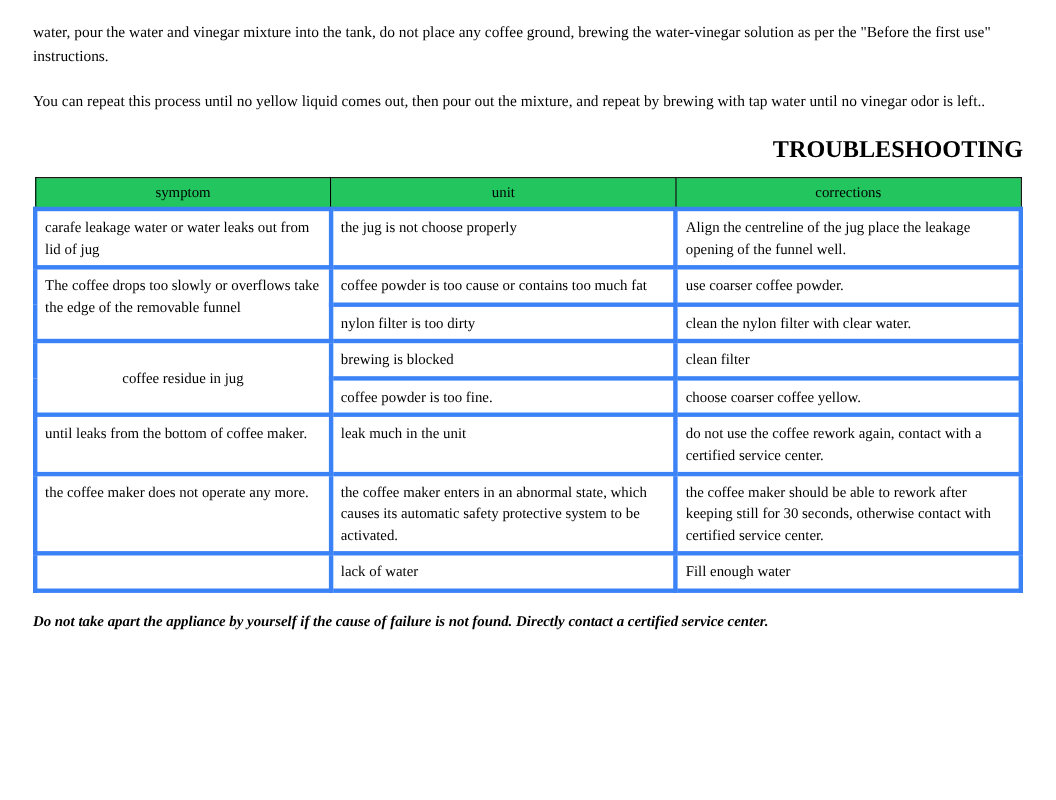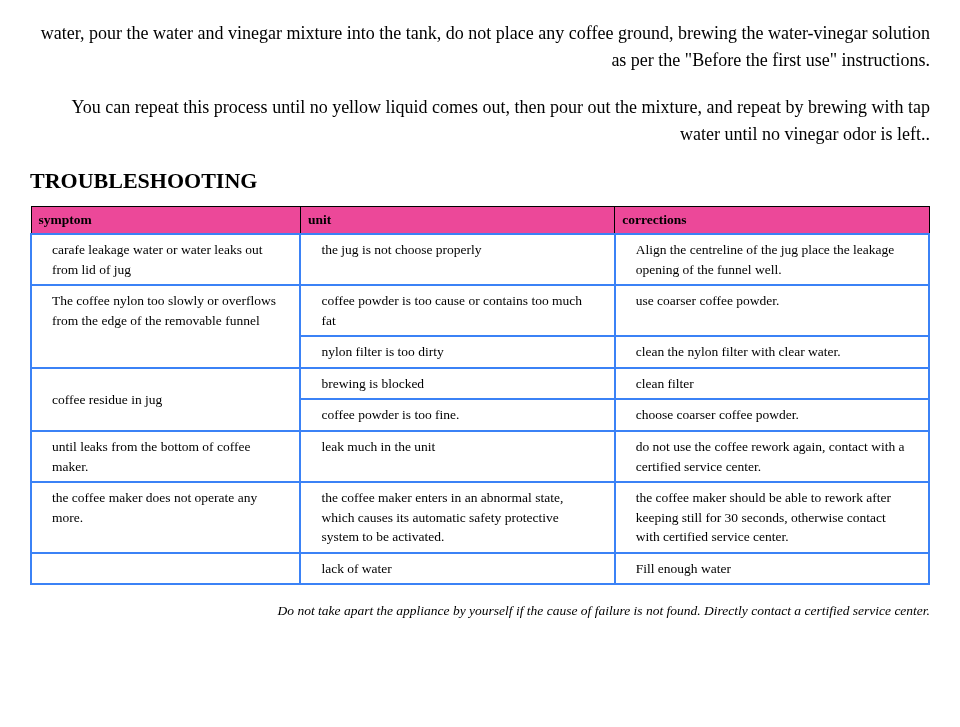--- a/index.html
+++ b/index.html
@@ -11,56 +11,55 @@
       background: #ffffff;
       font-family: "Times New Roman", Times, serif;
       font-size: 14px;
       color: #000000;
       padding: 20px 30px;
       width: 960px;
     }
     .intro-text {
       margin-bottom: 20px;
       line-height: 1.5;
-      font-size: 18px;
-      text-align: right;
+      font-size: 14px;
     }
     .troubleshooting-title {
       font-size: 22px;
       font-weight: bold;
       margin-bottom: 12px;
       margin-top: 10px;
+      text-align: right;
     }
     table {
       width: 100%;
       border-collapse: collapse;
       margin-bottom: 16px;
       font-size: 13.5px;
     }
     table th {
       border: 1px solid #000;
       padding: 5px 7px;
-      text-align: left;
-      font-weight: bold;
+      text-align: center;
+      font-weight: normal;
       vertical-align: top;
-      background: #ec4899;
+      background: #22c55e;
     }
     table td {
-      border: 2px solid #3b82f6;
-      padding: 5px 20px;
+      border: 4px solid #3b82f6;
+      padding: 5px 7px;
       vertical-align: top;
       line-height: 1.45;
     }
     .footer-note {
       font-style: italic;
-      font-weight: normal;
+      font-weight: bold;
       font-size: 13.5px;
       line-height: 1.5;
       margin-top: 4px;
-      text-align: right;
     }
     .symptom-col {
       width: 30%;
     }
     .cause-col {
       width: 35%;
     }
     .correction-col {
       width: 35%;
     }
@@ -83,37 +82,37 @@
   </thead>
   <tbody>
 
     <tr>
       <td>carafe leakage water or water leaks out from lid of jug</td>
       <td>the jug is not choose properly</td>
       <td>Align the centreline of the jug place the leakage opening of the funnel well.</td>
     </tr>
 
     <tr>
-      <td rowspan="2">The coffee nylon too slowly or overflows from the edge of the removable funnel</td>
+      <td rowspan="2">The coffee drops too slowly or overflows take the edge of the removable funnel</td>
       <td>coffee powder is too cause or contains too much fat</td>
       <td>use coarser coffee powder.</td>
     </tr>
     <tr>
       <td>nylon filter is too dirty</td>
       <td>clean the nylon filter with clear water.</td>
     </tr>
 
     <tr>
-      <td rowspan="2" style="vertical-align:middle;">coffee residue in jug</td>
+      <td rowspan="2" style="text-align:center; vertical-align:middle;">coffee residue in jug</td>
       <td>brewing is blocked</td>
       <td>clean filter</td>
     </tr>
     <tr>
       <td>coffee powder is too fine.</td>
-      <td>choose coarser coffee powder.</td>
+      <td>choose coarser coffee yellow.</td>
     </tr>
 
     <tr>
       <td>until leaks from the bottom of coffee maker.</td>
       <td>leak much in the unit</td>
       <td>do not use the coffee rework again, contact with a certified service center.</td>
     </tr>
 
     <tr>
       <td>the coffee maker does not operate any more.</td>

